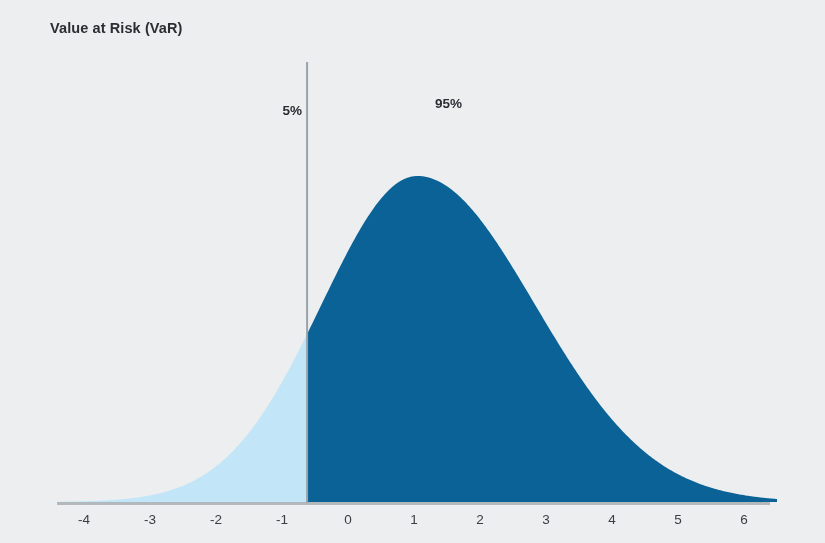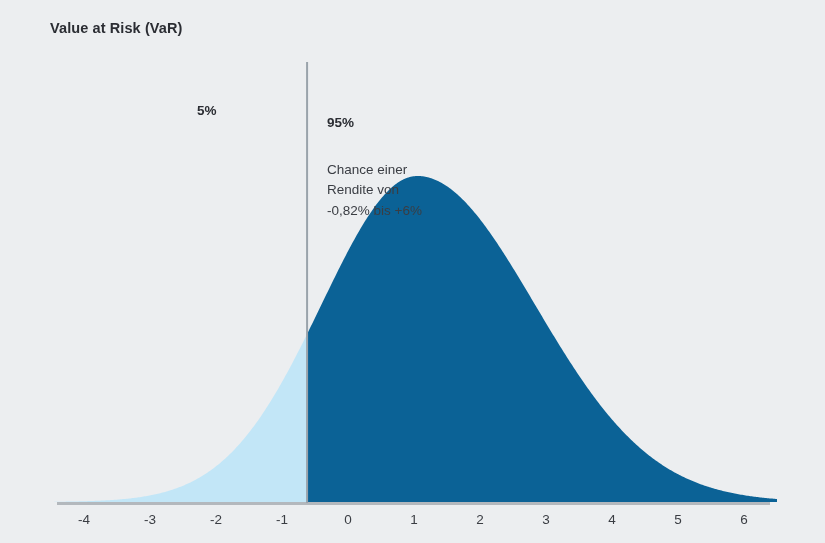--- a/index.html
+++ b/index.html
@@ -13,20 +13,21 @@
     background: #eceef0;
     font-family: "Liberation Sans", sans-serif;
     overflow: hidden;
     position: relative;
   }
   #chart-root {
     position: absolute;
     left: 0; top: 0;
     width: 825px;
     height: 543px;
+    text-align: right;
   }
   .chart-title {
     position: absolute;
     left: 50px;
     top: 20px;
     font-size: 14.5px;
     font-weight: bold;
     color: #2b2d33;
     letter-spacing: 0.1px;
     white-space: nowrap;
@@ -48,21 +49,21 @@
   .annotation .anno-body {
     display: block;
   }
   #anno-left {
     left: 197px;
     top: 80px;
     width: 105px;
   }
   #anno-right {
     left: 327px;
-    top: 92px;
+    top: 73px;
     width: 135px;
   }
   svg.plot {
     position: absolute;
     left: 0;
     top: 0;
     width: 825px;
     height: 543px;
     display: block;
   }
@@ -111,18 +112,15 @@
         <text class="tick-label" x="744.0" y="524" text-anchor="middle">6</text>
       </g>
   </svg>
 
   <div class="annotation" id="anno-left">
     <span class="anno-pct">5%</span>
   </div>
 
   <div class="annotation" id="anno-right">
     <span class="anno-pct">95%</span>
-    <span class="anno-body">Chance einer
-Rendite von
--0,82% bis +6%</span>
   </div>
 
 </div>
 
 </body></html>

